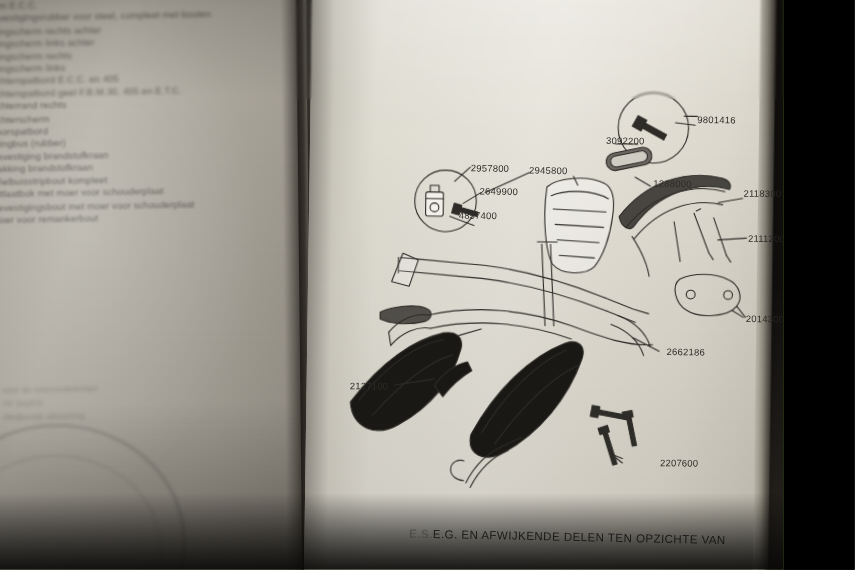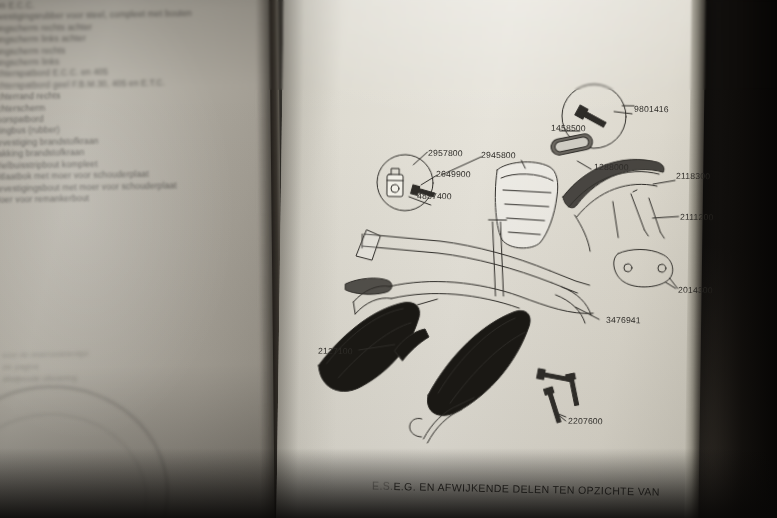--- a/index.html
+++ b/index.html
@@ -8,21 +8,21 @@
     background: #000;
   }
   body {
     width: 777px;
     height: 518px;
     overflow: hidden;
     font-family: "Liberation Sans", sans-serif;
   }
   .photo {
     position: relative;
-    width: 777px;
+    width: 712px;
     height: 518px;
     overflow: hidden;
     background: #bef264;
   }
 
   
   .backdrop {
     position: absolute;
     inset: 0;
     background:
@@ -378,32 +378,32 @@
         <path d="M376 286 L366 280"></path>
         <path d="M374 178 L352 182"></path>
         <path d="M378 214 L352 216"></path>
         <path d="M290 168 L276 160"></path>
         <path d="M268 420 L258 412"></path>
       </g>
     </svg>
   </div>
 
   <div class="part-label" style="left:634px; top:104px; transform:rotate(0.8deg);">9801416</div>
-  <div class="part-label" style="left:551px; top:123px; transform:rotate(0.8deg);">1458500</div>
+  <div class="part-label" style="left:551px; top:123px; transform:rotate(0.8deg);">3092200</div>
   <div class="part-label" style="left:594px; top:162px; transform:rotate(0.8deg);">1288000</div>
   <div class="part-label" style="left:676px; top:171px; transform:rotate(0.8deg);">2118300</div>
   <div class="part-label" style="left:680px; top:212px; transform:rotate(0.8deg);">2111200</div>
   <div class="part-label" style="left:428px; top:148px; transform:rotate(0.8deg);">2957800</div>
   <div class="part-label" style="left:481px; top:150px; transform:rotate(0.8deg);">2945800</div>
   <div class="part-label" style="left:436px; top:169px; transform:rotate(0.8deg);">2649900</div>
   <div class="part-label" style="left:417px; top:191px; transform:rotate(0.8deg);">4857400</div>
   <div class="part-label" style="left:678px; top:285px; transform:rotate(0.8deg);">2014300</div>
-  <div class="part-label" style="left:606px; top:315px; transform:rotate(0.8deg);">3476941</div>
+  <div class="part-label" style="left:606px; top:315px; transform:rotate(0.8deg);">2662186</div>
   <div class="part-label" style="left:318px; top:346px; transform:rotate(0.8deg);">2127100</div>
-  <div class="part-label" style="left:568px; top:416px; transform:rotate(0.8deg);">2207600</div>
+  <div class="part-label" style="left:600px; top:416px; transform:rotate(0.8deg);">2207600</div>
 
   <div class="caption">
     <span class="fade">E.S.</span><span>E.G. EN AFWIJKENDE DELEN TEN OPZICHTE VAN</span>
   </div>
 
   <div class="shadow-right"></div>
   <div class="shadow-bottom"></div>
   <div class="grain"></div>
   <div class="dof-top"></div>
 </div>

